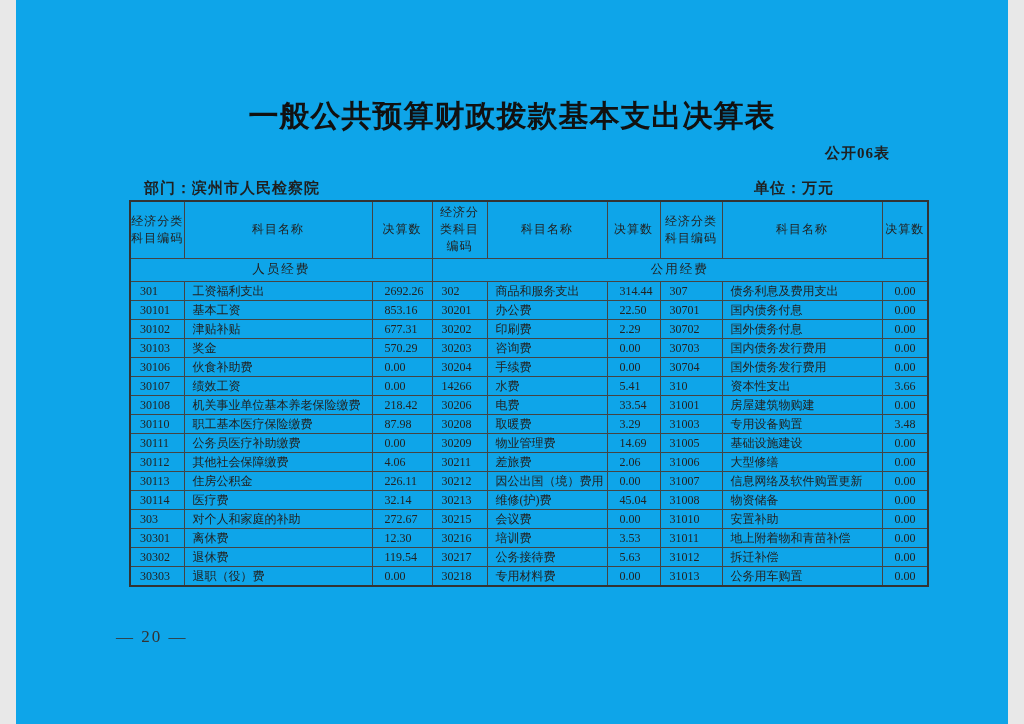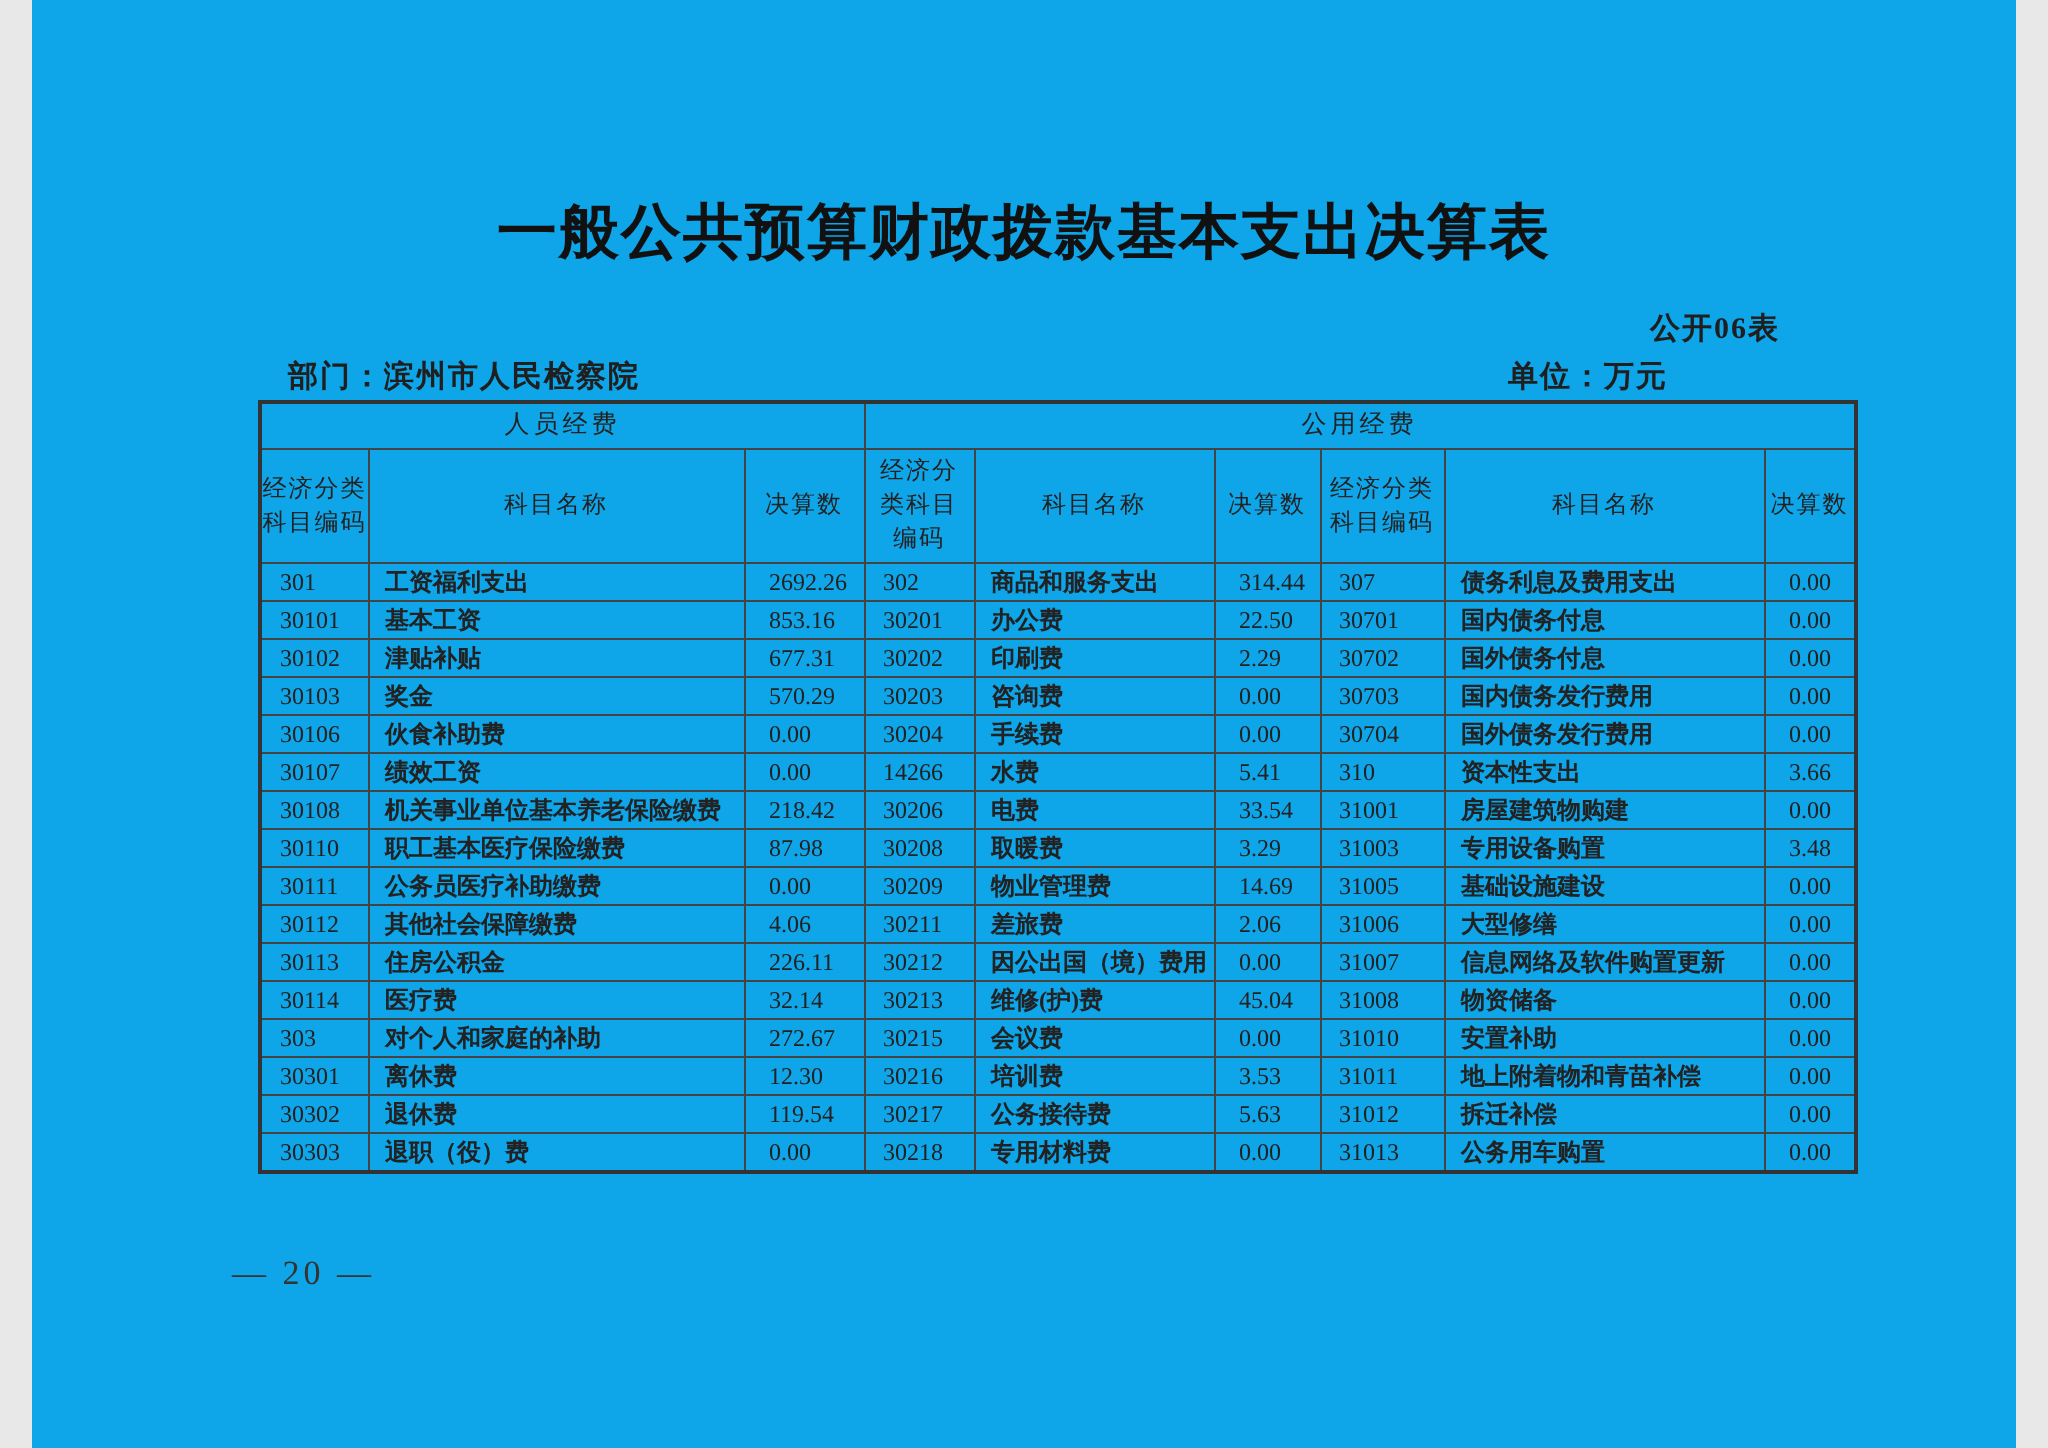--- a/index.html
+++ b/index.html
@@ -21,21 +21,21 @@
     width: 100%;
     text-align: center;
     font-family: "Liberation Sans", "DejaVu Sans", sans-serif;
     font-weight: bold;
     font-size: 30px;
     letter-spacing: 1px;
     color: #111;
   }
   .form-label {
     position: absolute;
-    top: 155px;
+    top: 144px;
     right: 118px;
     font-size: 15px;
     font-weight: 600;
     letter-spacing: 1px;
     text-align: center;
   }
   .dept {
     position: absolute;
     top: 179px;
     left: 128px;
@@ -82,21 +82,21 @@
     white-space: pre-line;
     line-height: 17px;
     letter-spacing: 1px;
   }
   .budget-table td {
     height: 19px;
     line-height: 18px;
     white-space: nowrap;
   }
   .budget-table td.code  { text-align: left;  padding-left: 9px; font-size: 12px; }
-  .budget-table td.name  { text-align: left;  padding-left: 8px; font-weight: bold; }
+  .budget-table td.name  { text-align: left;  padding-left: 8px; }
   .budget-table td.value { text-align: left; padding-right: 8px; padding-left: 12px; }
   .pageno {
     position: absolute;
     top: 627px;
     left: 100px;
     font-size: 17px;
     letter-spacing: 2px;
     color: #333;
   }
 </style>
@@ -119,39 +119,39 @@
         <col style="width:188px">
         <col style="width:60px">
       <col style="width:55px">
         <col style="width:120px">
         <col style="width:53px">
       <col style="width:62px">
         <col style="width:160px">
         <col style="width:46px">
     </colgroup>
     <thead>
-      <tr>
-        <th class="group" colspan="3">人员经费</th>
-        <th class="group" colspan="6">公用经费</th>
-      </tr>
       <tr>
         <th class="colhead">经济分类
 科目编码</th>
         <th class="colhead">科目名称</th>
         <th class="colhead">决算数</th>
         <th class="colhead">经济分
 类科目
 编码</th>
         <th class="colhead">科目名称</th>
         <th class="colhead">决算数</th>
         <th class="colhead">经济分类
 科目编码</th>
         <th class="colhead">科目名称</th>
         <th class="colhead">决算数</th>
       </tr>
+      <tr>
+        <th class="group" colspan="3">人员经费</th>
+        <th class="group" colspan="6">公用经费</th>
+      </tr>
     </thead>
     <tbody>
         <tr>
           <td class="code">301</td>
           <td class="name">工资福利支出</td>
           <td class="value">2692.26</td>
           <td class="code">302</td>
           <td class="name">商品和服务支出</td>
           <td class="value">314.44</td>
           <td class="code">307</td>

